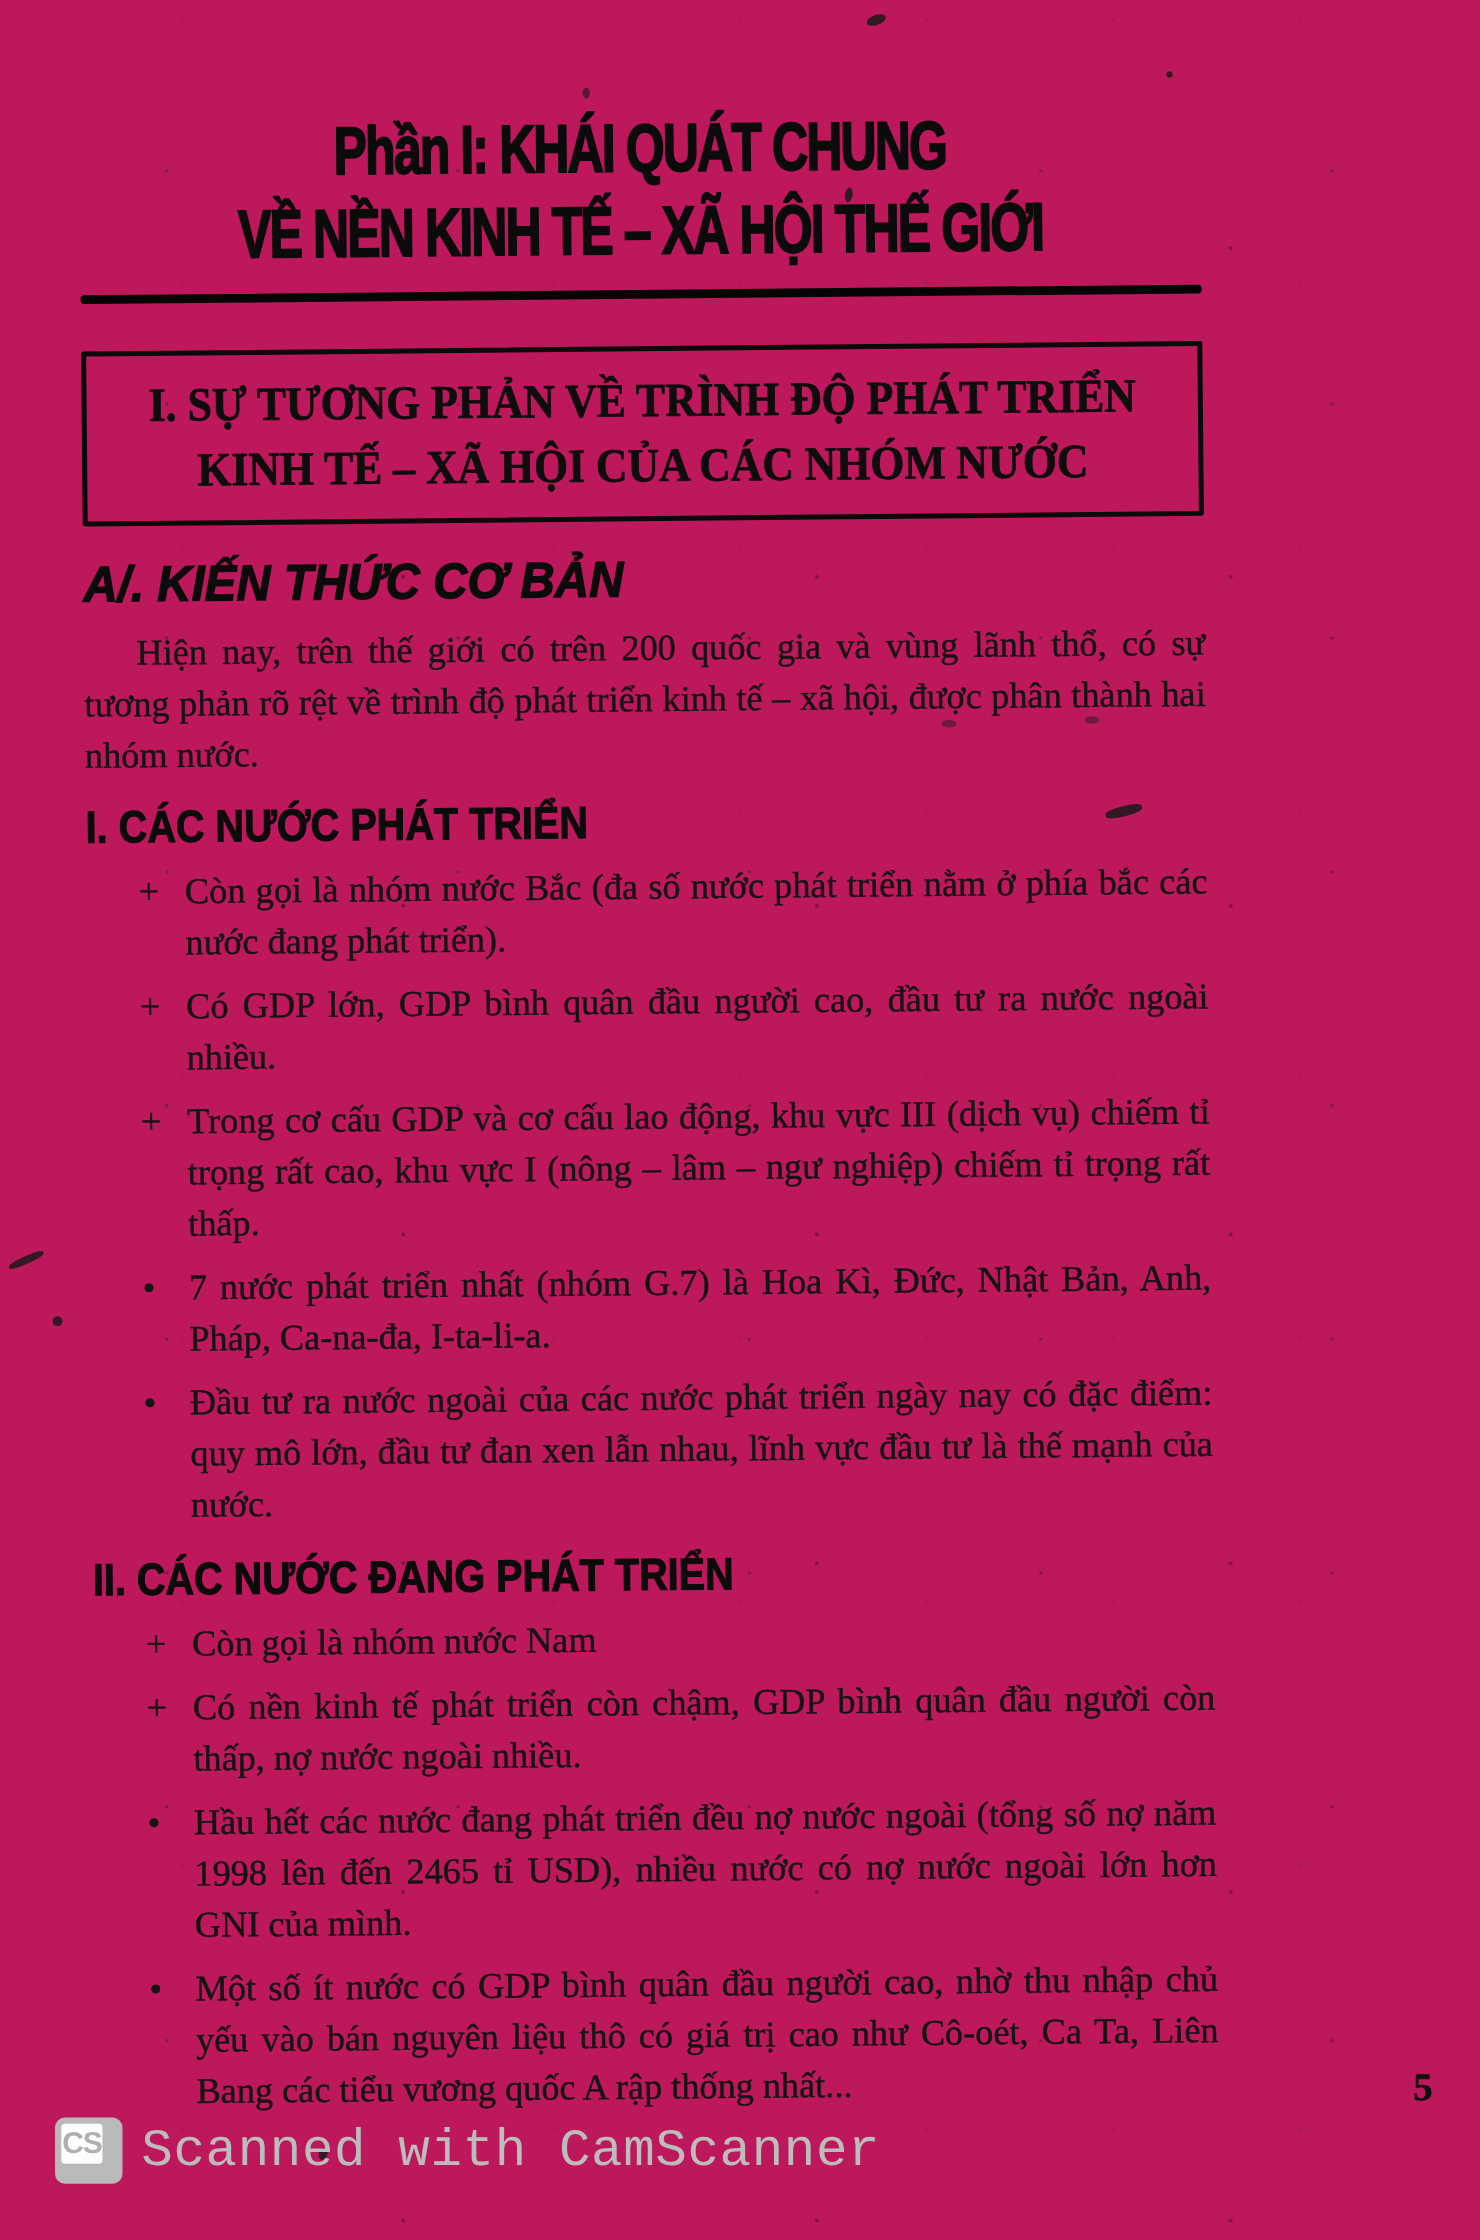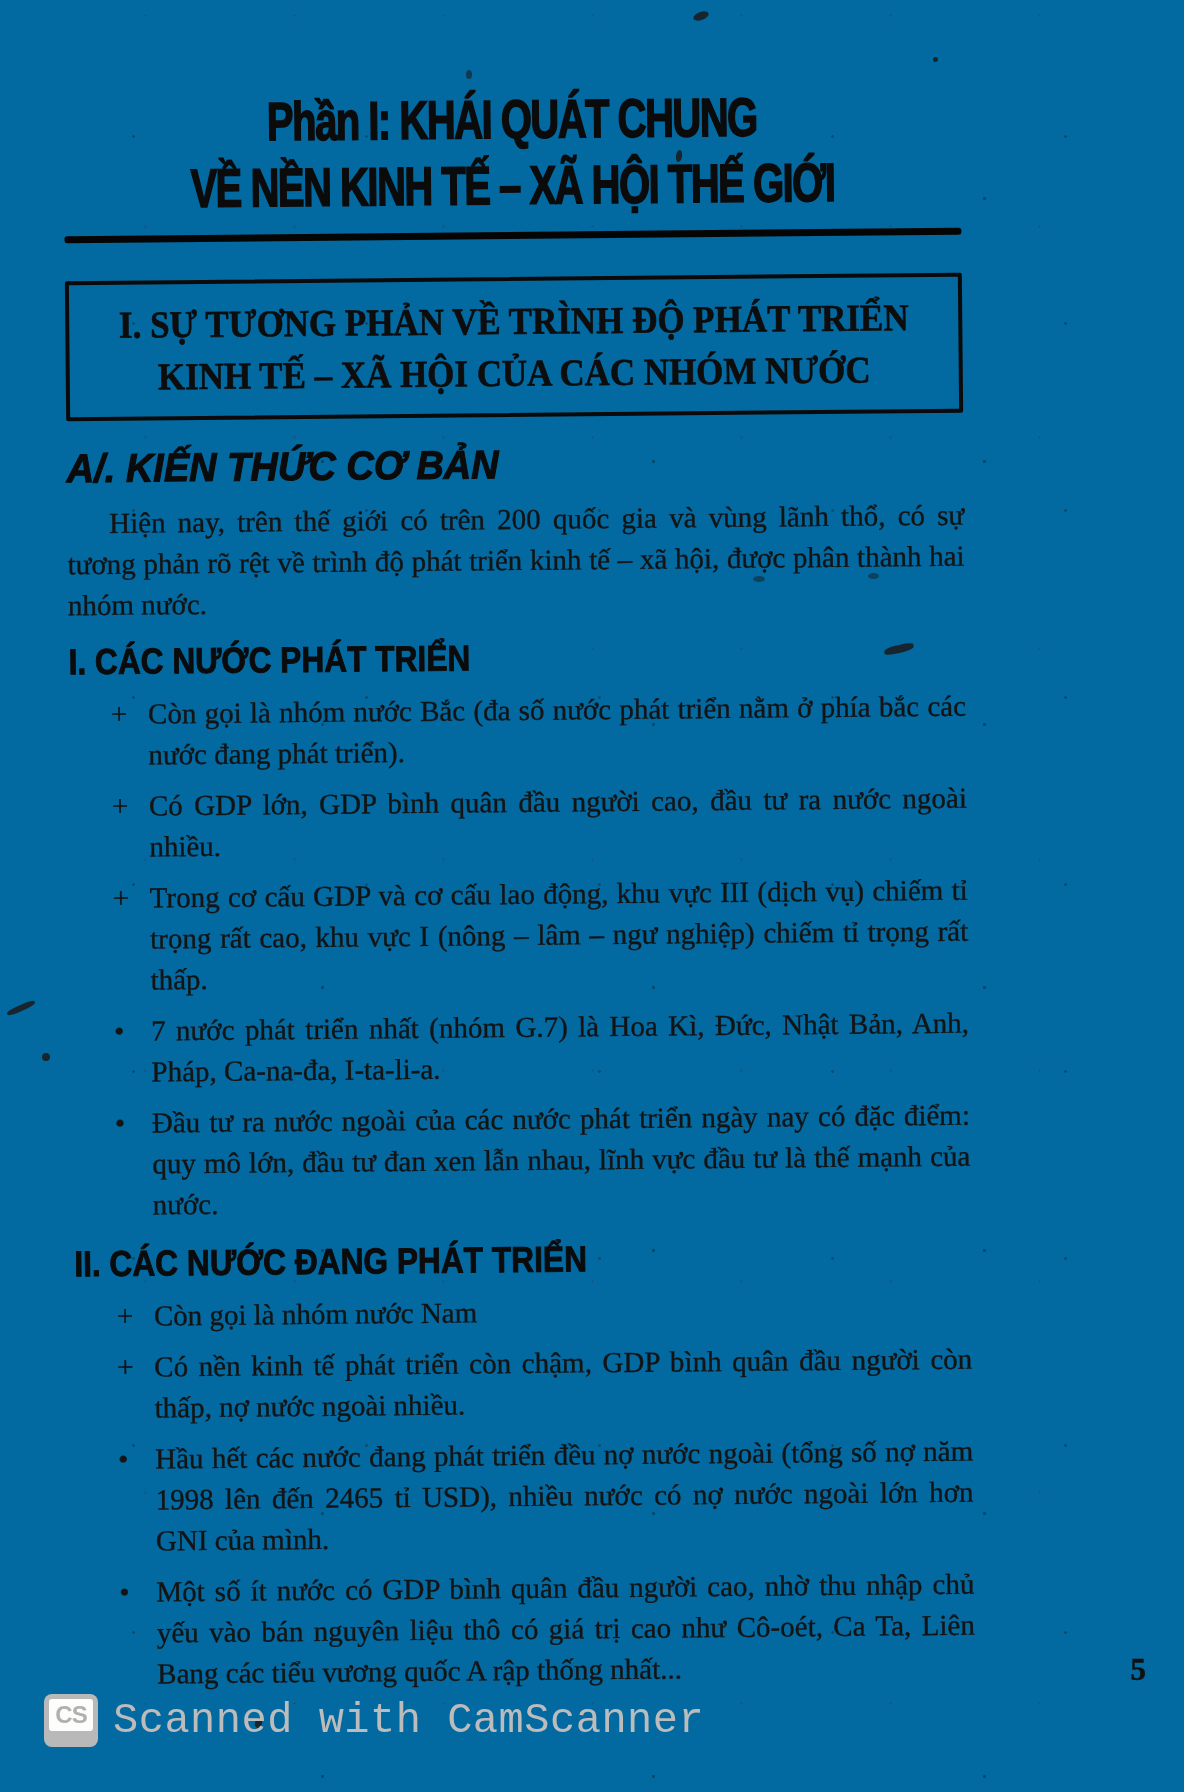--- a/index.html
+++ b/index.html
@@ -3,21 +3,21 @@
 <meta charset="utf-8">
 <style>
   html,body{margin:0;padding:0;}
   body{
     width:1184px;height:1792px;overflow:hidden;
     background:#ffffff;
     font-family:"Liberation Serif", serif;
   }
   .page{
     position:relative;width:1184px;height:1792px;
-    background:#0369a1;color:#131313;
+    background:#be185d;color:#131313;
   }
   
   .page::before{
     content:"";position:absolute;inset:0;pointer-events:none;z-index:1;
     background-image:
       radial-gradient(circle, rgba(25,25,25,.50) 0 1px, transparent 1.6px),
       radial-gradient(circle, rgba(50,50,50,.30) 0 1px, transparent 1.5px),
       radial-gradient(circle, rgba(0,0,0,.40) 0 1.2px, transparent 2px);
     background-size:233px 187px, 149px 211px, 331px 263px;
     background-position:17px 43px, 71px 121px, 157px 67px;
@@ -79,21 +79,21 @@
   }
   .watermark{
     position:absolute;left:44px;top:1694px;z-index:2;
     display:flex;align-items:center;gap:15px;
   }
   .cs-logo{
     position:relative;width:54px;height:53px;flex:0 0 54px;
     background:#b9b9b9;border-radius:8px;
   }
   .cs-box{
-    position:absolute;left:5px;top:5px;width:44px;height:32px;
+    position:absolute;left:5px;top:5px;width:33px;height:32px;
     background:#fdfdfb;border-radius:3px;
     display:flex;align-items:center;justify-content:center;
     font-family:"Liberation Sans", sans-serif;font-weight:bold;
     font-size:24px;letter-spacing:-1px;color:#b0b0b0;
   }
   .wm-text{
     font-family:Liberation Mono, monospace;
     font-size:42px;color:#bcbcbc;letter-spacing:0.5px;white-space:nowrap;
   }
   .speck{position:absolute;background:#1a1a1a;border-radius:50%;z-index:1;opacity:.85;}

